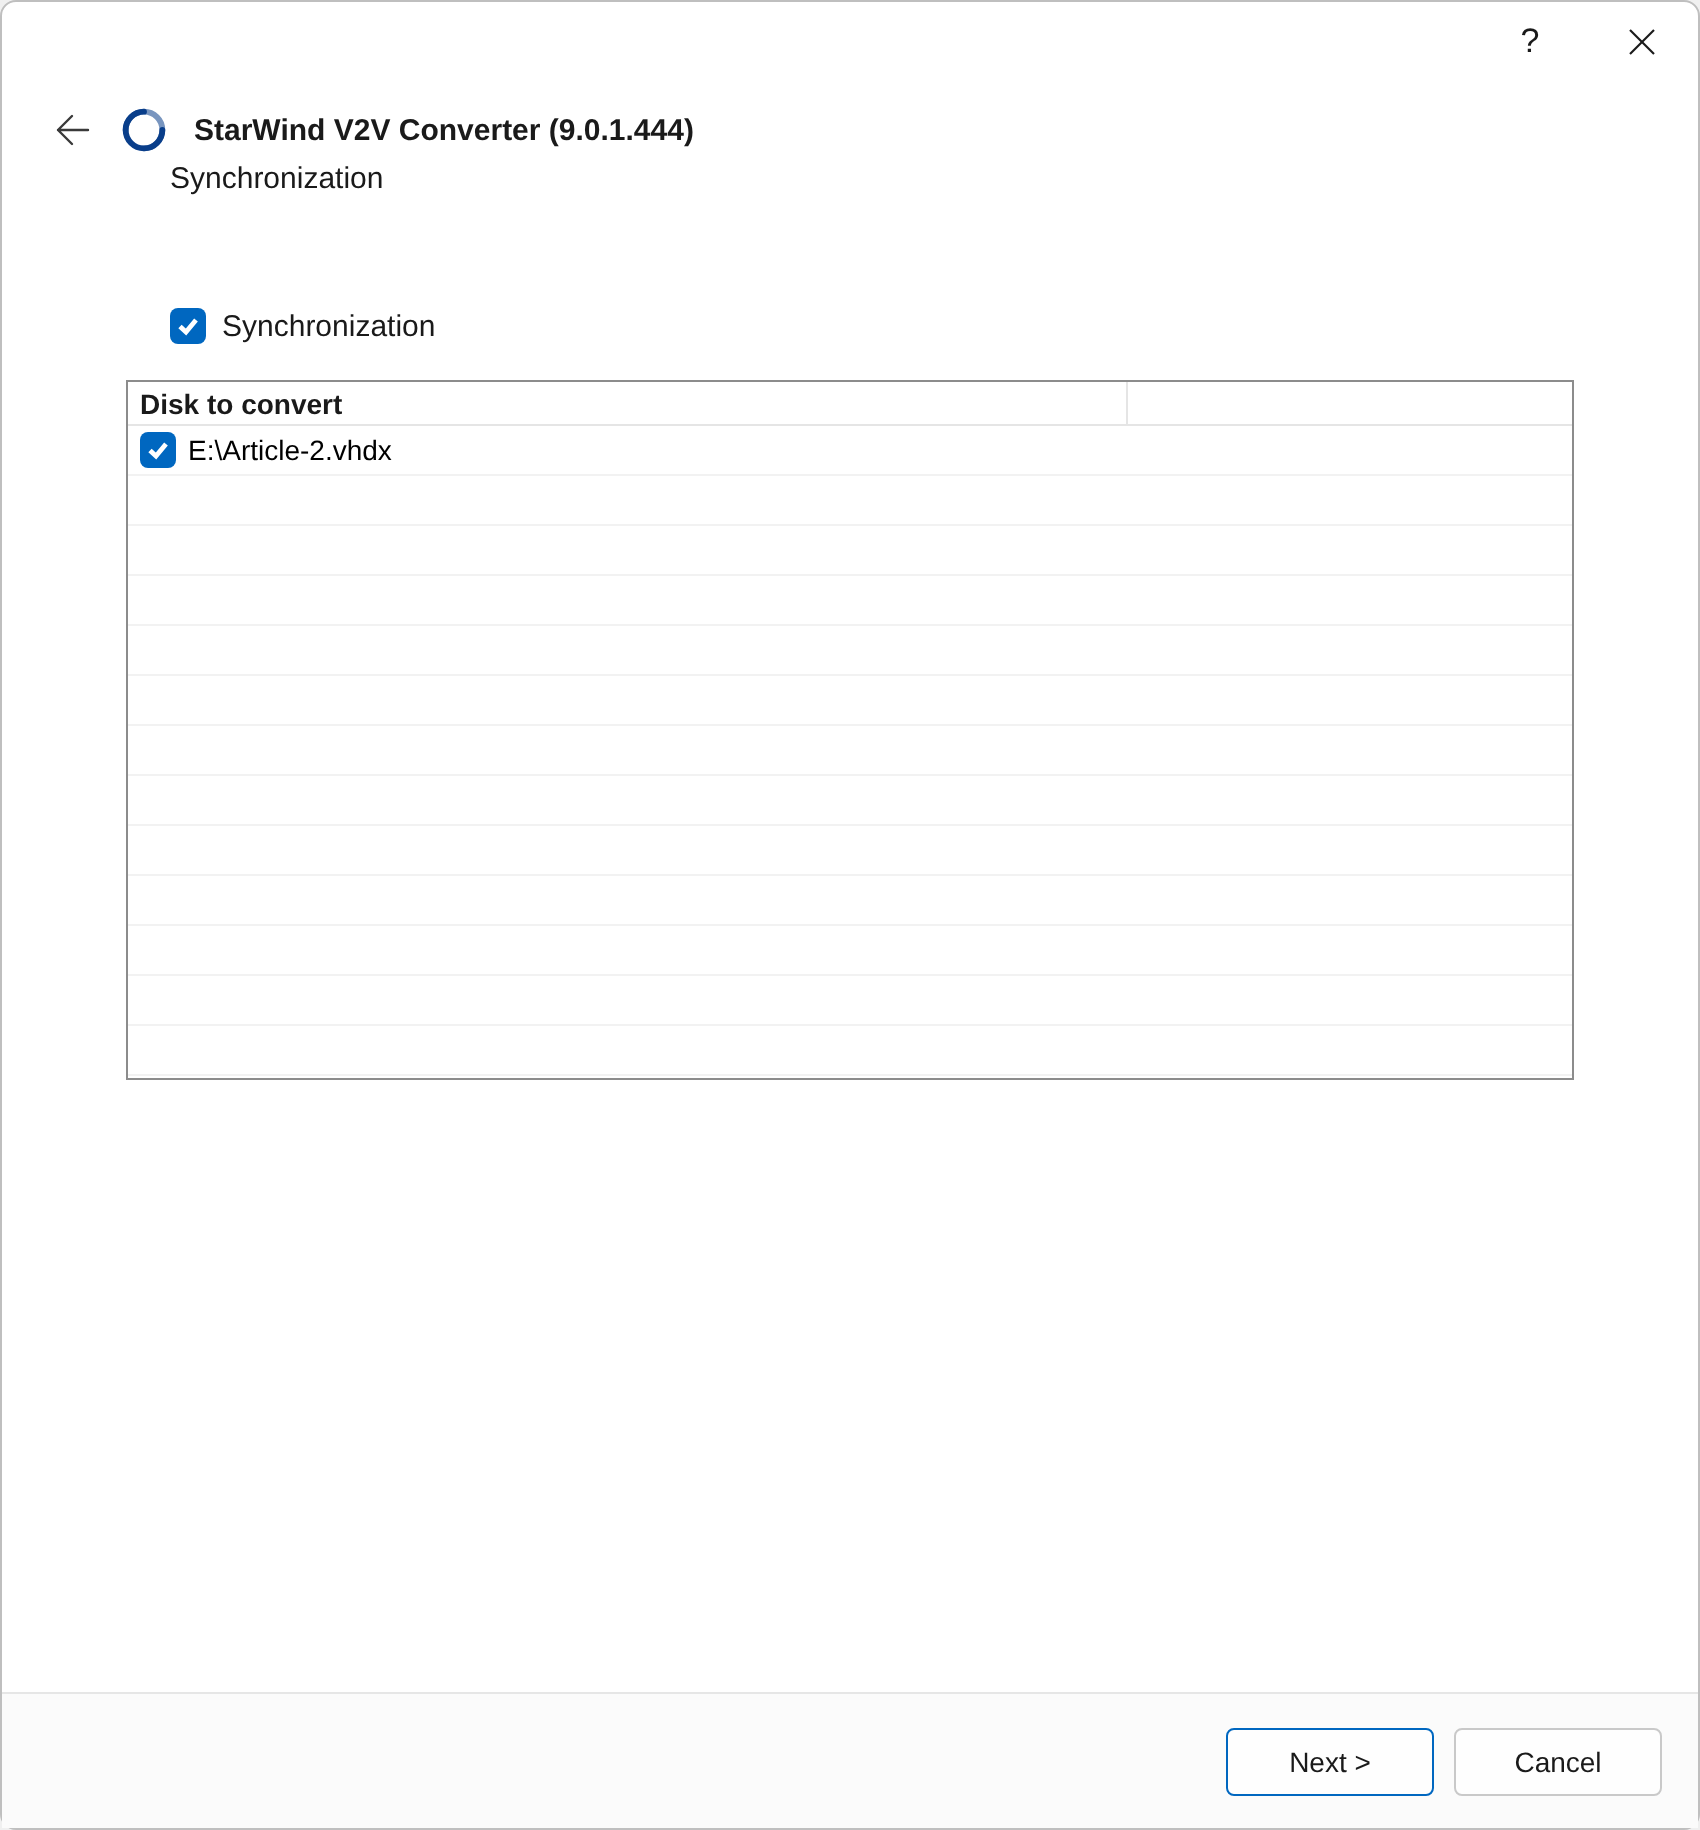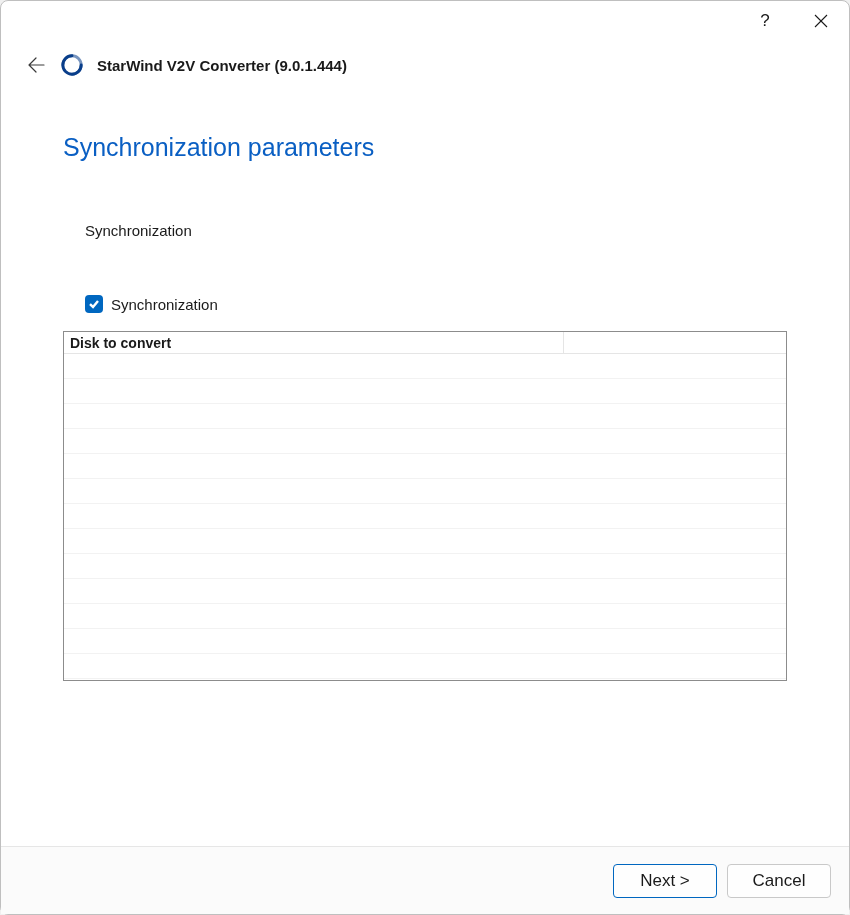--- a/index.html
+++ b/index.html
@@ -191,21 +191,21 @@
       justify-content: flex-end;
       padding-right: 18px;
       gap: 10px;
     }
     .btn {
       height: 34px;
       min-width: 104px;
       border: 1px solid #c9c9c9;
       background: #fefefe;
       border-radius: 4px;
-      font-size: 17px;
+      font-size: 14px;
       color: #1a1a1a;
       cursor: pointer;
       padding: 0 18px;
       font-family: inherit;
     }
     .btn.primary {
       border: 1px solid #0067c0;
     }
   </style>
 </head>
@@ -234,39 +234,46 @@
     <div class="app-logo">
       <svg width="22" height="22" viewBox="0 0 24 24">
         <path d="M12 2 A10 10 0 1 0 22 12" stroke="#0a3e8a" stroke-width="3.2" fill="none" stroke-linecap="round"></path>
         <path d="M12 22 A10 10 0 1 0 2 12" stroke="#0a3e8a" stroke-width="3.2" fill="none" stroke-linecap="round" opacity="0.55"></path>
       </svg>
     </div>
     <div class="app-title">StarWind V2V Converter (9.0.1.444)</div>
   </div>
 
   <div class="content">
-    <div class="page-heading">Synchronization parameters</div>
     <div class="section-label">Synchronization</div>
 
     <div class="checkbox-row">
       <div class="checkbox">
         <svg viewBox="0 0 12 12">
           <polyline points="2,6.2 5,9 10,3"></polyline>
         </svg>
       </div>
       <span class="checkbox-label">Synchronization</span>
     </div>
 
     <div class="table-container">
       <div class="table-header-row">
         <div class="th col-a">Disk to convert</div>
         <div class="th col-b"></div>
       </div>
       <div class="table-body" id="table-body">
           <div class="table-row">
+            <div class="td col-a">
+              <div class="row-checkbox">
+                <svg viewBox="0 0 12 12">
+                  <polyline points="2,6.2 5,9 10,3"></polyline>
+                </svg>
+              </div>
+              <span>E:\Article-2.vhdx</span>
+            </div>
             <div class="td col-b"></div>
           </div>
           <div class="table-row">
             <div class="td col-a"></div>
             <div class="td col-b"></div>
           </div>
           <div class="table-row">
             <div class="td col-a"></div>
             <div class="td col-b"></div>
           </div>

